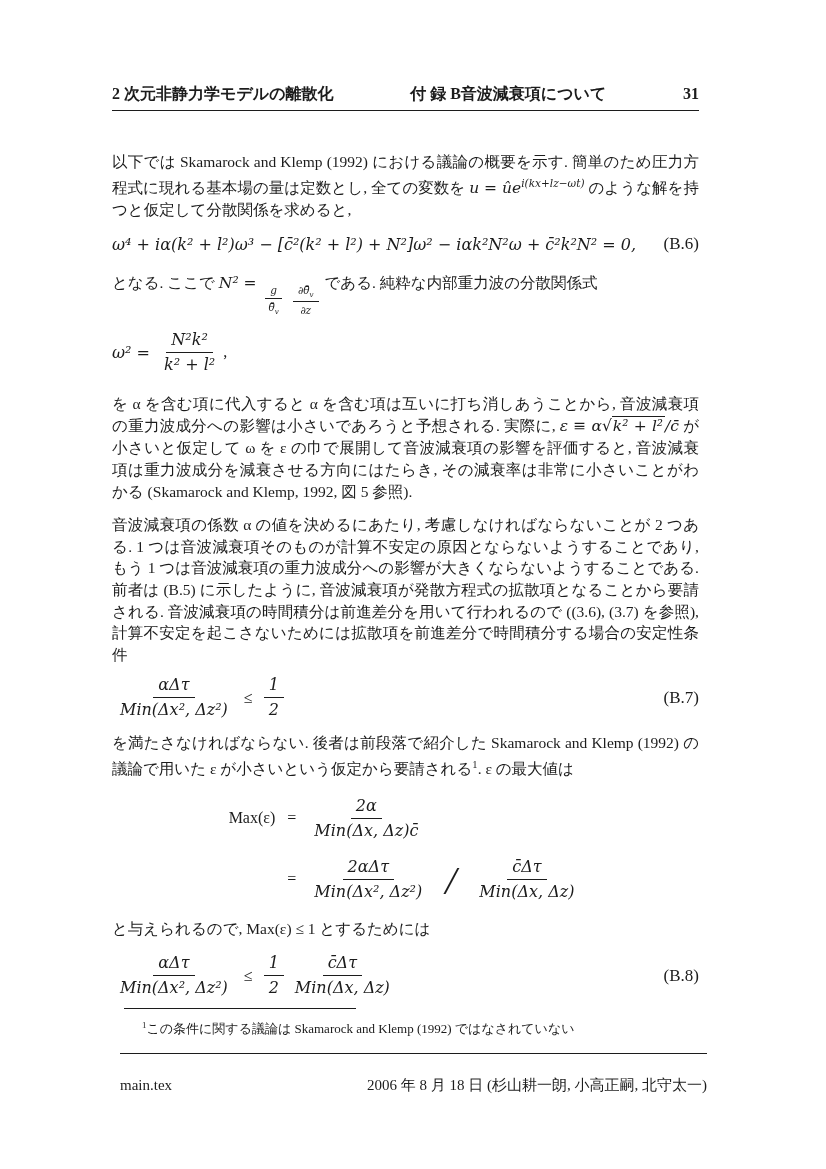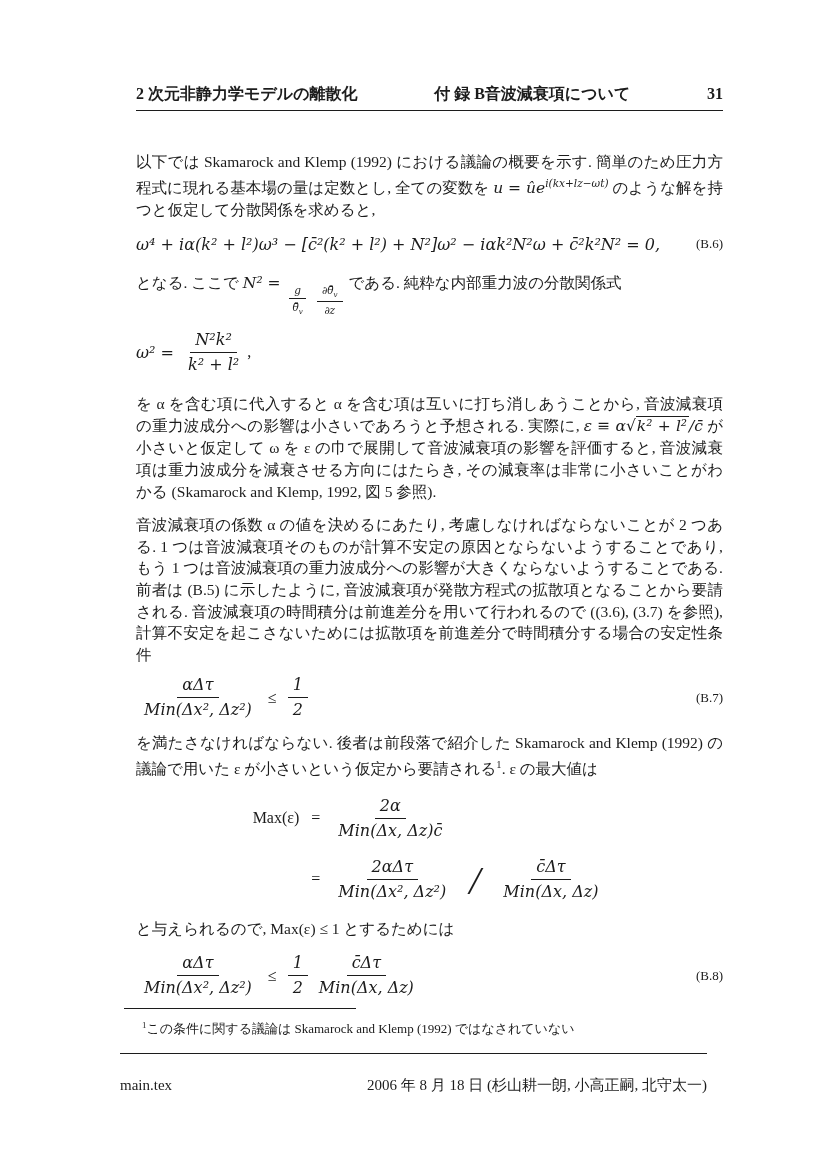--- a/index.html
+++ b/index.html
@@ -6,21 +6,21 @@
   .page{
     position:relative;
     width:826px;height:1169px;
     background:#ffffff;
     color:#1c1c1c;
     font-family:"Liberation Serif","DejaVu Serif",serif;
     overflow:hidden;
   }
   .content{
     position:absolute;
-    left:136px;top:84px;
+    left:112px;top:84px;
     width:587px;
   }
   
   .running-head{
     display:flex;
     justify-content:space-between;
     align-items:baseline;
     font-weight:bold;
     font-size:16px;
     padding-bottom:5px;
@@ -45,21 +45,21 @@
   .eqrow{
     position:relative;
     display:flex;
     align-items:center;
     font-size:16px;
     margin:14px 0 18px 0;
   }
   .eqtag{
     position:absolute;right:0;top:50%;
     transform:translateY(-50%);
-    font-style:normal;font-size:13px;font-family:Liberation Serif, serif;
+    font-style:normal;font-size:17px;font-family:Liberation Serif, serif;
   }
   .frac{
     display:inline-flex;flex-direction:column;
     align-items:center;vertical-align:middle;
     text-align:center;line-height:1.25;
     margin:0 3px;
   }
   .frac .num{display:block;padding:0 5px 2px 5px;border-bottom:1px solid #1c1c1c;}
   .frac .den{display:block;padding:2px 5px 0 5px;}
   .frac.small{font-size:10.5px;line-height:1.15;margin:0 2px;vertical-align:-6px;}

